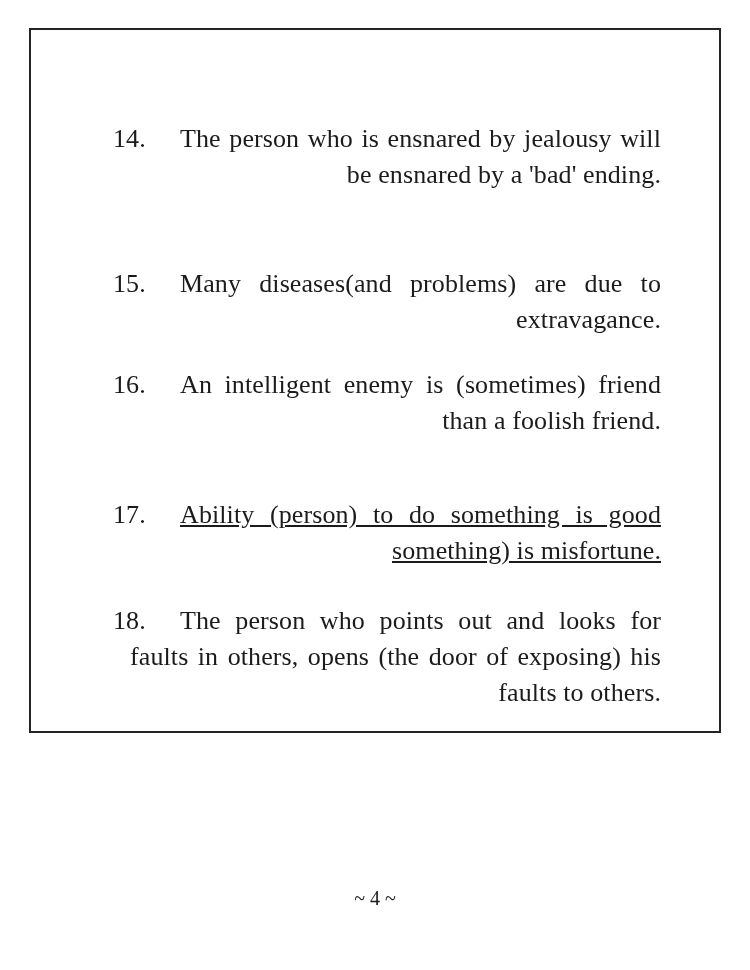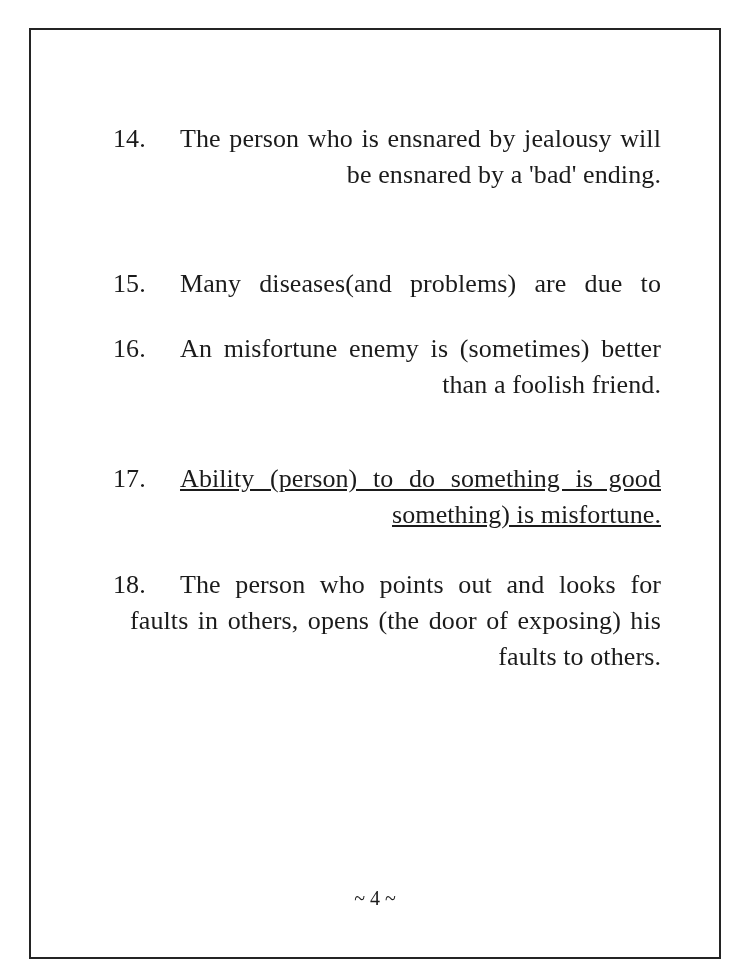--- a/index.html
+++ b/index.html
@@ -12,21 +12,21 @@
     background: #ffffff;
     position: relative;
     font-family: "Liberation Serif", serif;
     overflow: hidden;
   }
   .page {
     position: absolute;
     left: 29px;
     top: 28px;
     width: 692px;
-    height: 931px;
+    height: 705px;
     box-sizing: border-box;
     border: 2px solid #242424;
     background: #ffffff;
     padding: 91px 58px 0 99px;
     color: #1b1b1b;
   }
   .quote-item {
     position: relative;
     font-size: 26px;
     line-height: 36px;
@@ -72,25 +72,26 @@
 
   <div class="quote-item gap-a">
     <span class="num">14.</span>
     <span class="line first just">The person who is ensnared by jealousy will</span>
     <span class="line last-line">be ensnared by a 'bad' ending.</span>
   </div>
 
   <div class="quote-item gap-b">
     <span class="num">15.</span>
     <span class="line first just">Many diseases(and problems) are due to</span>
+    <span class="line last-line">extravagance.</span>
   </div>
 
   <div class="quote-item gap-c">
     <span class="num">16.</span>
-    <span class="line first just">An misfortune enemy is (sometimes) better</span>
+    <span class="line first just">An intelligent enemy is (sometimes) friend</span>
     <span class="line last-line">than a foolish friend.</span>
   </div>
 
   <div class="quote-item gap-d">
     <span class="num">17.</span>
     <span class="line first just">Ability (person) to do something is good</span>
     <span class="line last-line">something) is misfortune.</span>
   </div>
 
   <div class="quote-item">

